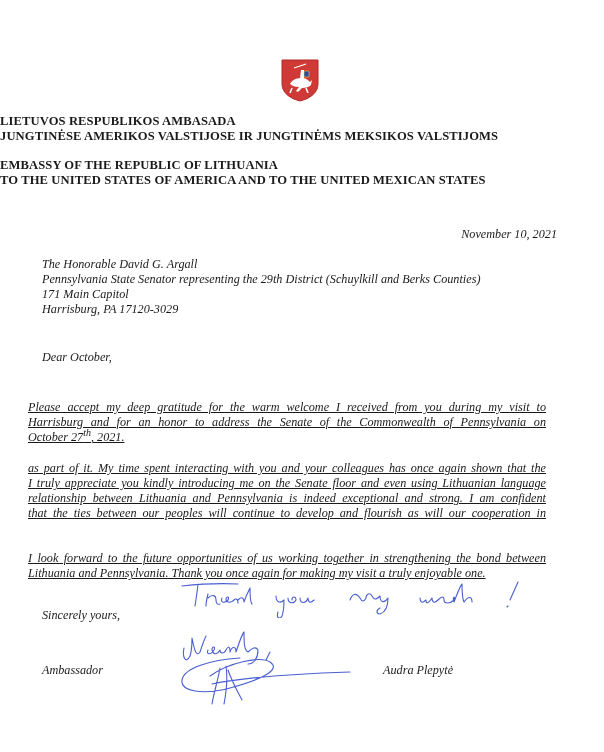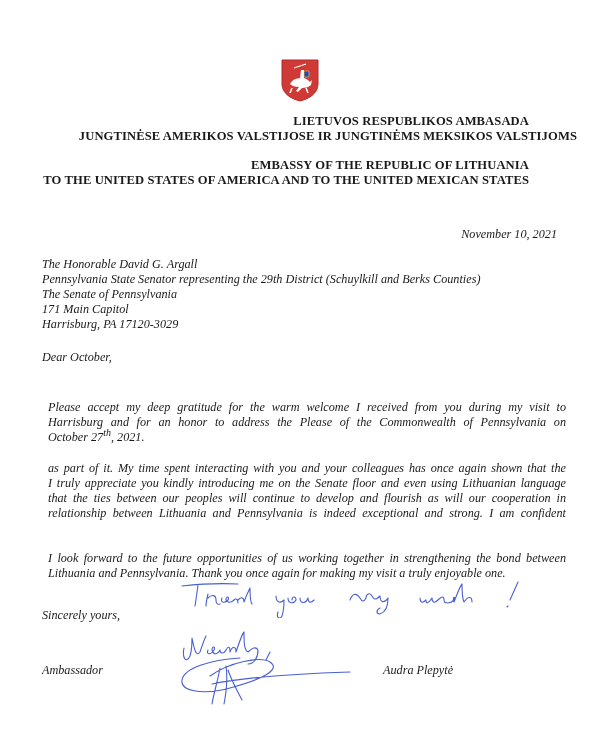--- a/index.html
+++ b/index.html
@@ -1,22 +1,22 @@
 <!DOCTYPE html>
 <html><head>
 <meta charset="utf-8">
 <style>
   html, body { margin: 0; padding: 0; background: #ffffff; }
   body { width: 604px; height: 752px; position: relative; overflow: hidden;
          font-family: "Liberation Serif", serif; color: #1a1a1a; }
   .abs { position: absolute; }
   .crest { left: 280px; top: 58px; width: 40px; height: 44px; }
-  .hdr { left: 0; width: 529px; text-align: right; font-weight: bold; font-size: 12.6px; line-height: 15px; letter-spacing: 0.1px; }
+  .hdr { left: 0; width: 529px; text-align: left; font-weight: bold; font-size: 12.6px; line-height: 15px; letter-spacing: 0.1px; }
   .it { font-style: italic; font-size: 12.2px; line-height: 15px; }
-  .para { left: 48px; width: 518px; text-align: justify; }
+  .para { left: 28px; width: 518px; text-align: justify; text-decoration: underline; }
   .para span.line { display: block; text-align-last: justify; white-space: nowrap; }
   .para span.line.last { text-align-last: left; }
   sup { font-size: 10px; line-height: 0; }
   svg .ink { fill: none; stroke: #4a5fd0; stroke-width: 1.1; stroke-linecap: round; stroke-linejoin: round; }
 </style>
 </head>
 <body>
 
 <div class="abs crest">
   <svg width="40" height="44" viewBox="0 0 40 44">
@@ -24,47 +24,46 @@
 
     <path d="M10 26 C12 22 16 20 22 20 C26 20 28 22 30 24 L32 22 L31 27 C29 29 26 30 22 30 L18 34 L16 33 L19 29 C15 29 12 28 10 26 Z" fill="#ffffff"></path>
     <path d="M20 20 L21 12 L24 12 L24 20 Z" fill="#ffffff"></path>
     <path d="M14 10 L26 6" stroke="#ffffff" stroke-width="1.3"></path>
     <rect x="24" y="13" width="5" height="6" rx="1" fill="#2a4aa8" stroke="#f2d24a" stroke-width="0.6"></rect>
     <path d="M12 30 L10 35 M26 30 L28 35" stroke="#ffffff" stroke-width="1.5"></path>
   </svg>
 </div>
 
 <div class="abs hdr" style="top:114px;">LIETUVOS RESPUBLIKOS AMBASADA</div>
-<div class="abs hdr" style="top:129px;padding-left:48px;">JUNGTINĖSE AMERIKOS VALSTIJOSE IR JUNGTINĖMS MEKSIKOS VALSTIJOMS</div>
+<div class="abs hdr" style="top:129px;">JUNGTINĖSE AMERIKOS VALSTIJOSE IR JUNGTINĖMS MEKSIKOS VALSTIJOMS</div>
 <div class="abs hdr" style="top:158px;">EMBASSY OF THE REPUBLIC OF LITHUANIA</div>
 <div class="abs hdr" style="top:173px;">TO THE UNITED STATES OF AMERICA AND TO THE UNITED MEXICAN STATES</div>
 
 <div class="abs it" style="top:227px; right:47px;">November 10, 2021</div>
 
 <div class="abs it" style="left:42px; top:257px;">
   <div>The Honorable David G. Argall</div>
   <div>Pennsylvania State Senator representing the 29th District (Schuylkill and Berks Counties)</div>
-  <div>The Senate of Pennsylvania</div>
   <div>171 Main Capitol</div>
   <div>Harrisburg, PA 17120-3029</div>
 </div>
 
 <div class="abs it" style="left:42px; top:350px;">Dear October,</div>
 
 <div class="abs it para" style="top:400px;">
   <span class="line">Please accept my deep gratitude for the warm welcome I received from you during my visit to</span>
-  <span class="line">Harrisburg and for an honor to address the Please of the Commonwealth of Pennsylvania on</span>
+  <span class="line">Harrisburg and for an honor to address the Senate of the Commonwealth of Pennsylvania on</span>
   <span class="line last"><span>October 27</span><sup>th</sup><span>, 2021.</span></span>
 </div>
 
 <div class="abs it para" style="top:461px;">
   <span class="line">as part of it. My time spent interacting with you and your colleagues has once again shown that the</span>
   <span class="line">I truly appreciate you kindly introducing me on the Senate floor and even using Lithuanian language</span>
+  <span class="line">relationship between Lithuania and Pennsylvania is indeed exceptional and strong.  I am confident</span>
   <span class="line">that the ties between our peoples will continue to develop and flourish as will our cooperation in</span>
-  <span class="line">relationship between Lithuania and Pennsylvania is indeed exceptional and strong.  I am confident</span>
 </div>
 
 <div class="abs it para" style="top:551px;">
   <span class="line">I look forward to the future opportunities of us working together in strengthening the bond between</span>
   <span class="line last">Lithuania and Pennsylvania. Thank you once again for making my visit a truly enjoyable one.</span>
 </div>
 
 <div class="abs" style="left:180px; top:578px; width:380px; height:40px;">
   <svg width="380" height="40" viewBox="0 0 380 40">
 

